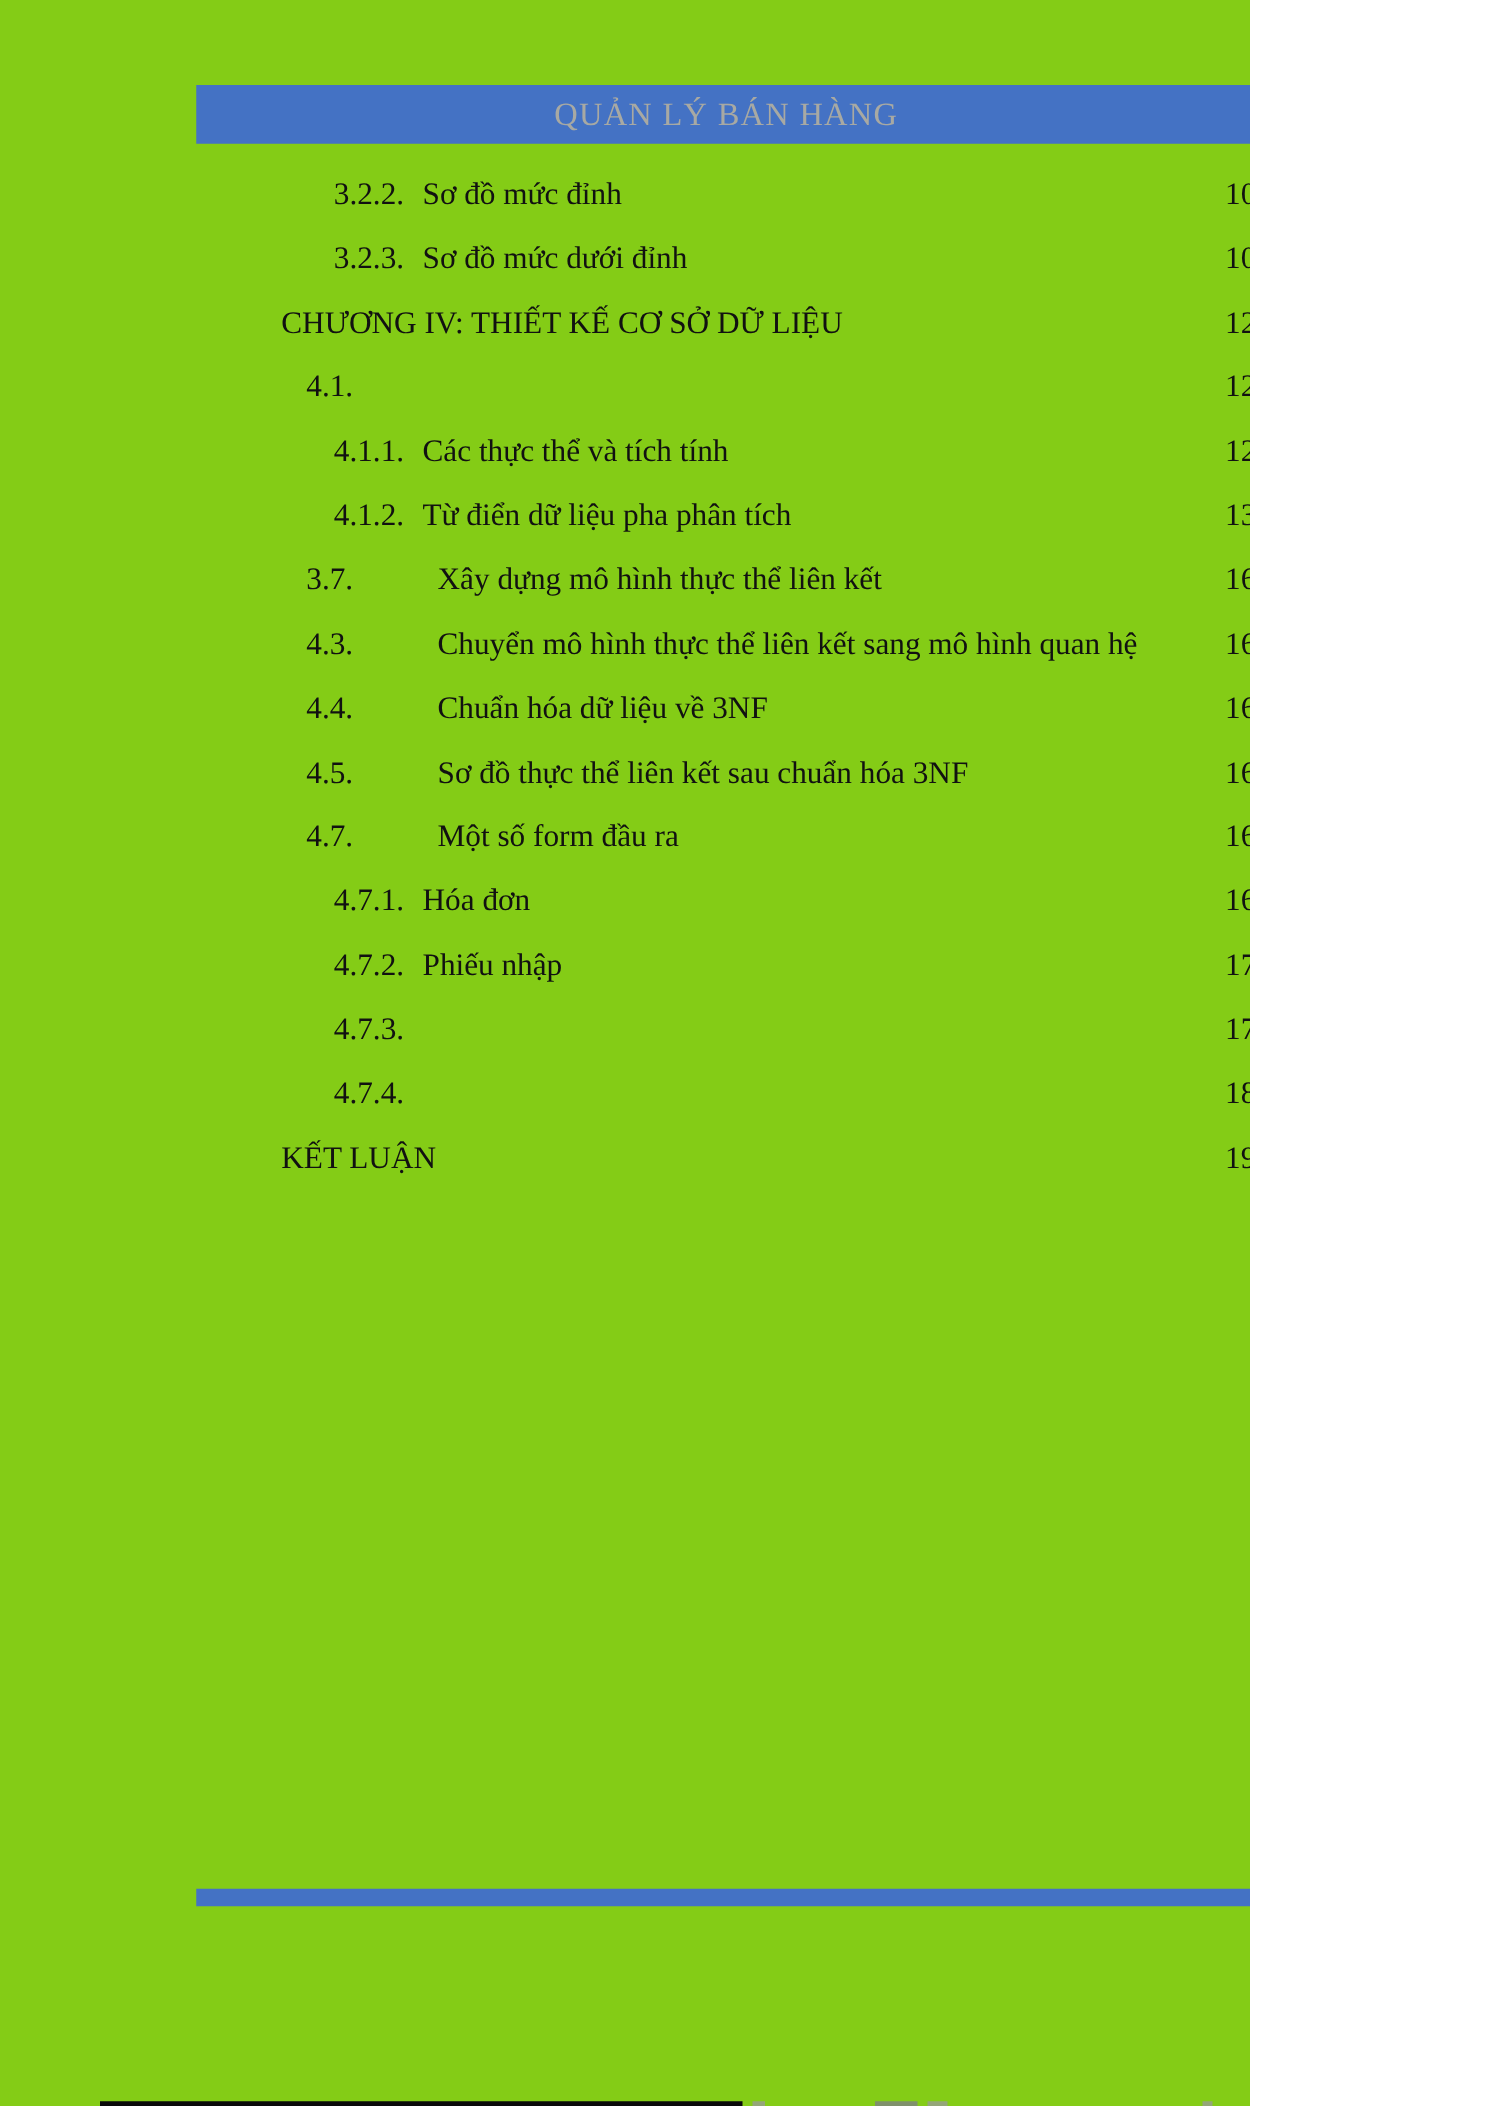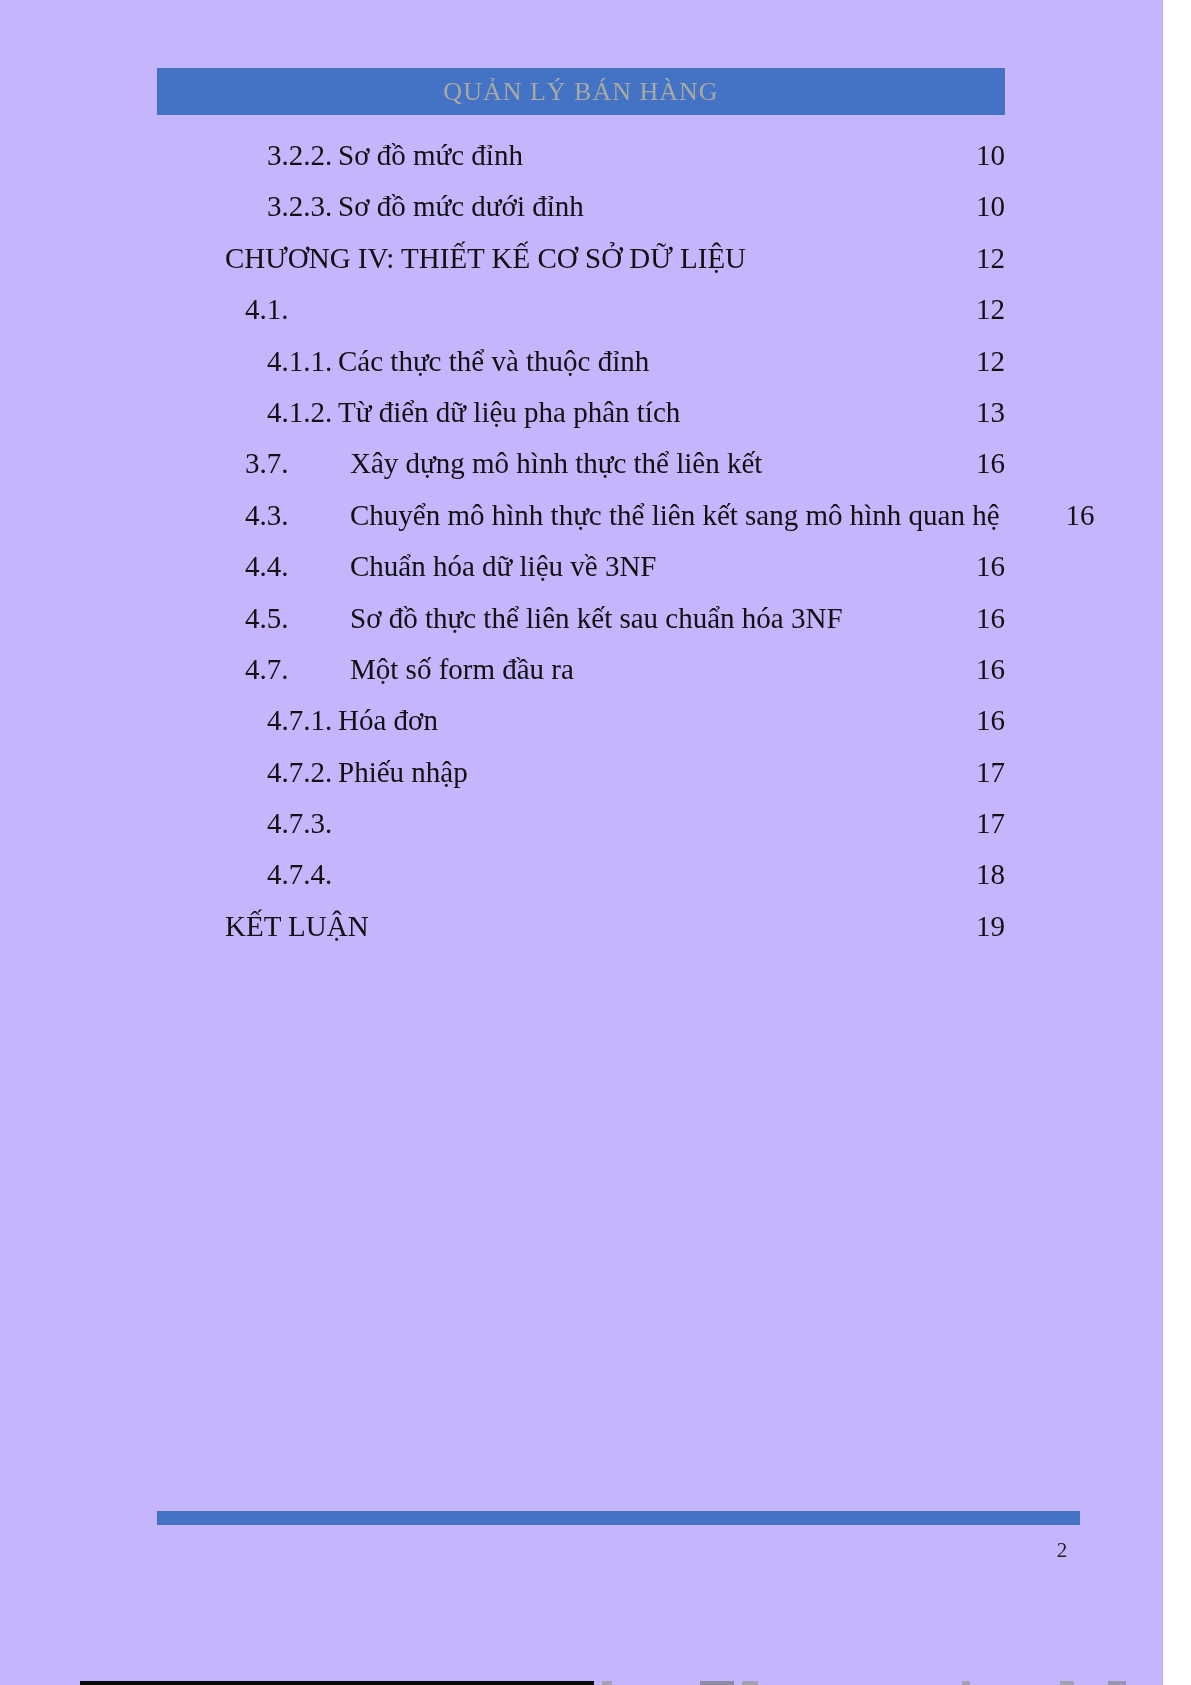--- a/index.html
+++ b/index.html
@@ -2,23 +2,23 @@
 <html><head>
 <meta charset="utf-8">
 <style>
   html, body {
     margin: 0;
     padding: 0;
     background: #ffffff;
   }
   #page {
     position: relative;
-    width: 1163px;
+    width: 1000px;
     height: 1685px;
-    background: #c4b5fd;
+    background: #84cc16;
     overflow: hidden;
     font-family: "Liberation Serif", "DejaVu Serif", serif;
     color: #111111;
   }
 
   
   .header-bar {
     position: absolute;
     left: 157px;
     top: 68px;
@@ -40,21 +40,21 @@
     position: absolute;
     left: 157px;
     top: 130px;
     width: 848px;
   }
   .toc-row {
     display: flex;
     align-items: center;
     height: 51.4px;
     line-height: 51.4px;
-    font-size: 29px;
+    font-size: 25px;
     white-space: nowrap;
     cursor: default;
   }
   .toc-row .num {
     flex: 0 0 auto;
   }
   .toc-row.level-0 { padding-left: 68px; }
   .toc-row.level-1 { padding-left: 88px; gap: 28px; }
   .toc-row.level-1 .num { width: 77px; }
   .toc-row.level-2 { padding-left: 110px; }
@@ -145,21 +145,21 @@
     <span class="leader"></span>
     <span class="pg">12</span>
   </div>
       <div class="toc-row level-1">
     <span class="num">4.1.</span>
     <span class="leader"></span>
     <span class="pg">12</span>
   </div>
       <div class="toc-row level-2">
     <span class="num">4.1.1.</span>
-    <span class="title">Các thực thể và thuộc đỉnh</span>
+    <span class="title">Các thực thể và tích tính</span>
     <span class="leader"></span>
     <span class="pg">12</span>
   </div>
       <div class="toc-row level-2">
     <span class="num">4.1.2.</span>
     <span class="title">Từ điển dữ liệu pha phân tích</span>
     <span class="leader"></span>
     <span class="pg">13</span>
   </div>
       <div class="toc-row level-1">

